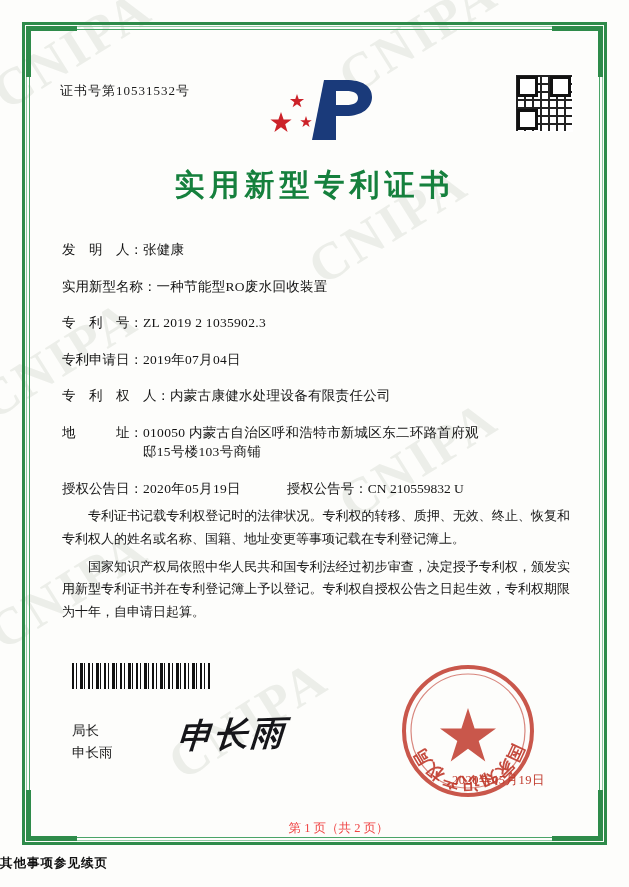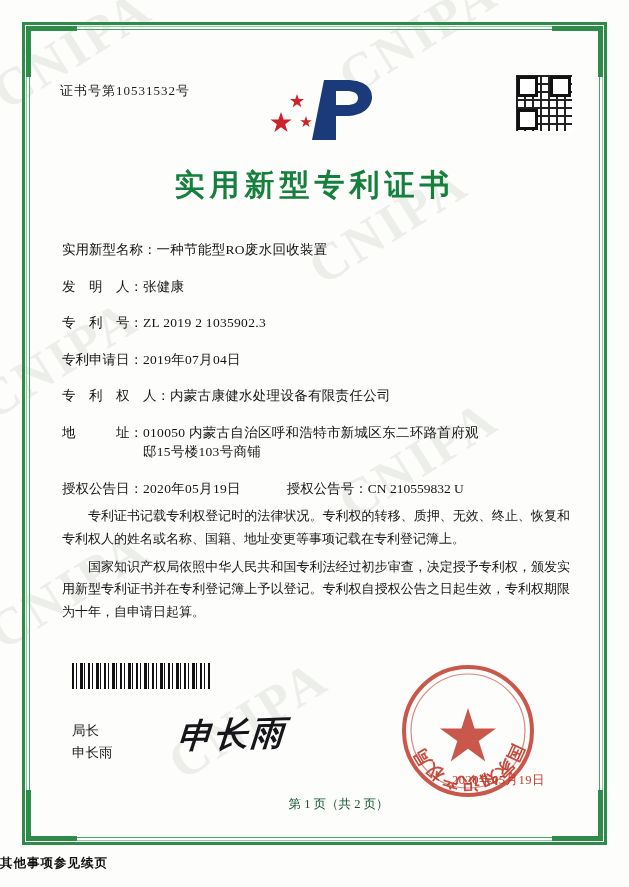--- a/index.html
+++ b/index.html
@@ -239,24 +239,24 @@
     top: 772px;
     font-size: 12.5px;
     color: #c0392b;
     letter-spacing: 0.5px;
   }
 
   
   .page-no {
     position: absolute;
     left: 0; right: 0;
-    top: 796px;
+    top: 820px;
     text-align: center;
     font-size: 12.5px;
-    color: #14532d;
+    color: #ef4444;
     padding-left: 48px;
   }
   .footer-note {
     position: absolute;
     left: 0; right: 0;
     top: 855px;
     text-align: left;
     font-size: 12.5px;
     font-weight: bold;
     color: #111;
@@ -304,27 +304,27 @@
 
       <path d="M62 68 L74 8 L74 68 Z" fill="#1a3a7a"></path>
     </svg>
   </div>
 
   <div class="title">实用新型专利证书</div>
 
   <div class="fields">
 
     <div class="field-row">
+      <span class="field-label">发　明　人：</span>
+      <span class="field-value">张健康</span>
+    </div>
+
+    <div class="field-row">
       <span class="field-label">实用新型名称：</span>
       <span class="field-value">一种节能型RO废水回收装置</span>
-    </div>
-
-    <div class="field-row">
-      <span class="field-label">发　明　人：</span>
-      <span class="field-value">张健康</span>
     </div>
 
     <div class="field-row">
       <span class="field-label">专　利　号：</span>
       <span class="field-value">ZL 2019 2 1035902.3</span>
     </div>
 
     <div class="field-row">
       <span class="field-label">专利申请日：</span>
       <span class="field-value">2019年07月04日</span>

